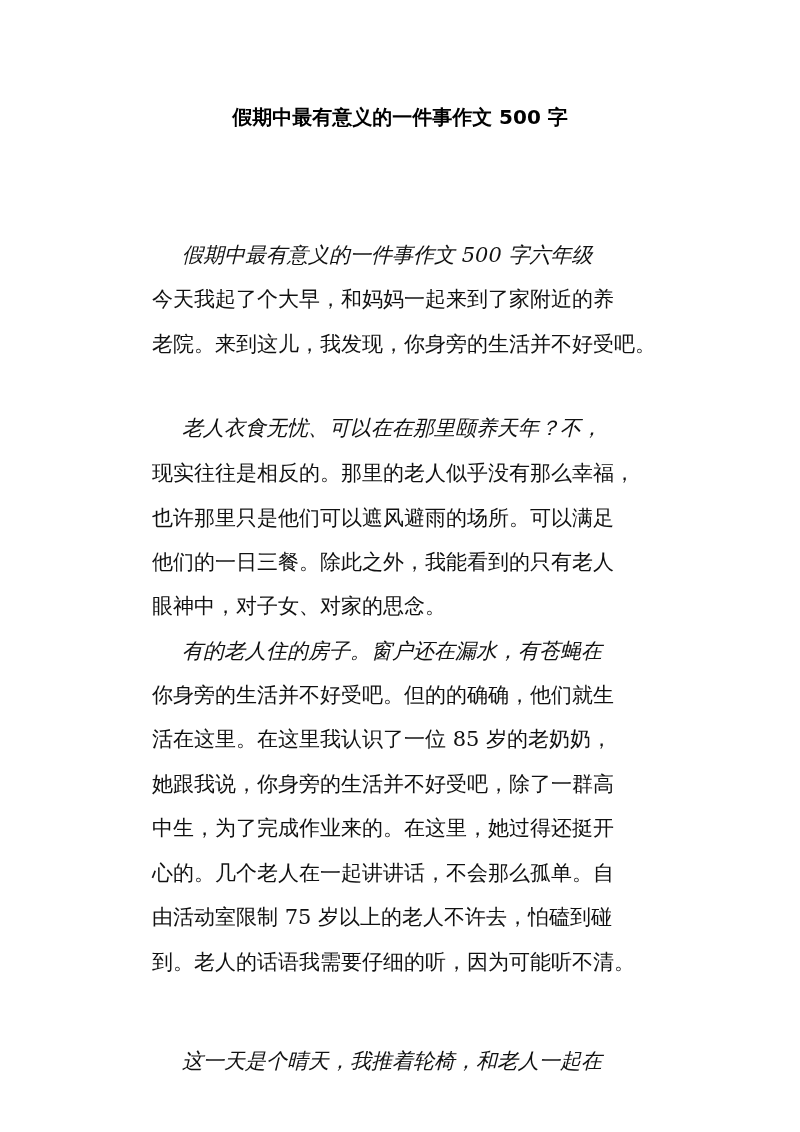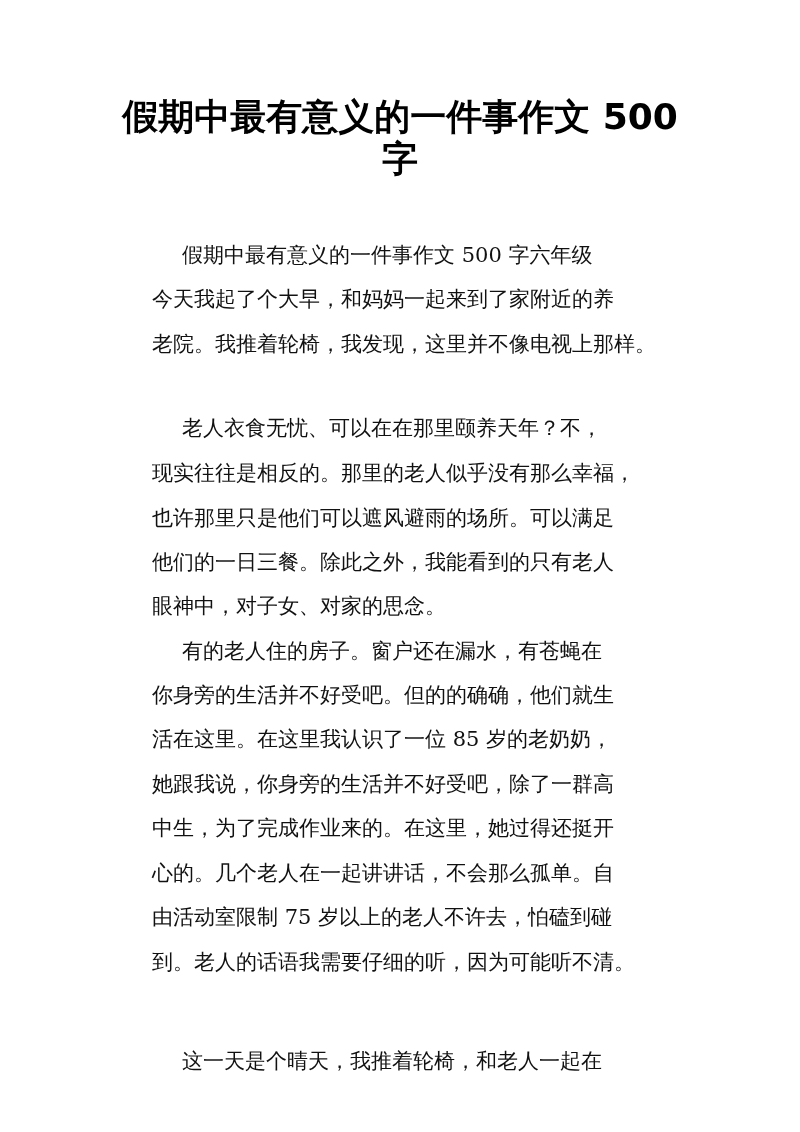--- a/index.html
+++ b/index.html
@@ -23,55 +23,55 @@
       background: #ffffff;
     }
     .title {
       position: absolute;
       left: 100px;
       width: 600px;
       top: 96px;
       text-align: center;
       font-family: "DejaVu Sans", "Liberation Sans", sans-serif;
       font-weight: bold;
-      font-size: 36px;
+      font-size: 20px;
       line-height: 42px;
       color: #000000;
       margin: 0;
     }
     .title span { display: block; }
     .body-text {
       position: absolute;
       left: 136px;
       width: 540px;
       font-family: "DejaVu Serif", "Liberation Serif", serif;
       font-size: 21px;
       color: #111111;
     }
     .line {
       position: absolute;
       left: 16px;
       white-space: nowrap;
       height: 30px;
       line-height: 30px;
     }
-    .indent { left: 46px; }
+    .indent { left: 46px; font-style: italic; }
   </style>
 </head>
 <body>
 
 <div class="page">
   <h1 class="title">
     <span>假期中最有意义的一件事作文 500 字</span>
   </h1>
 
   <div class="body-text" style="top:0;">
     <div class="line indent" style="top:240px;">假期中最有意义的一件事作文 500 字六年级</div>
     <div class="line" style="top:284px;">今天我起了个大早，和妈妈一起来到了家附近的养</div>
-    <div class="line" style="top:329px;">老院。我推着轮椅，我发现，这里并不像电视上那样。</div>
+    <div class="line" style="top:329px;">老院。来到这儿，我发现，你身旁的生活并不好受吧。</div>
 
     <div class="line indent" style="top:413px;">老人衣食无忧、可以在在那里颐养天年？不，</div>
     <div class="line" style="top:458px;">现实往往是相反的。那里的老人似乎没有那么幸福，</div>
     <div class="line" style="top:503px;">也许那里只是他们可以遮风避雨的场所。可以满足</div>
     <div class="line" style="top:547px;">他们的一日三餐。除此之外，我能看到的只有老人</div>
     <div class="line" style="top:591px;">眼神中，对子女、对家的思念。</div>
 
     <div class="line indent" style="top:636px;">有的老人住的房子。窗户还在漏水，有苍蝇在</div>
     <div class="line" style="top:680px;">你身旁的生活并不好受吧。但的的确确，他们就生</div>
     <div class="line" style="top:724px;">活在这里。在这里我认识了一位 85 岁的老奶奶，</div>

